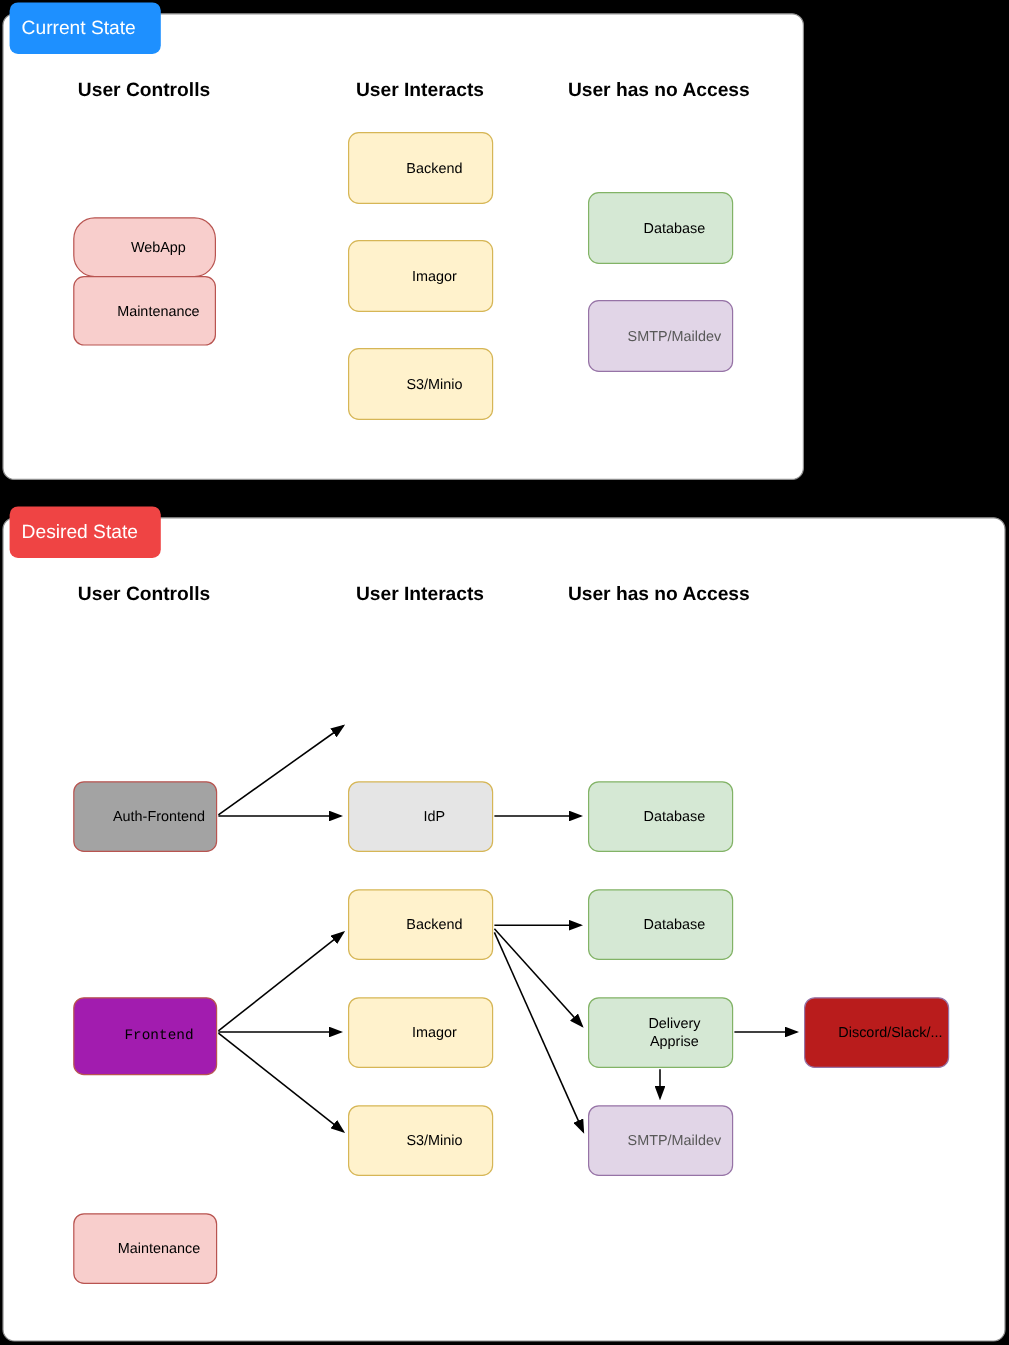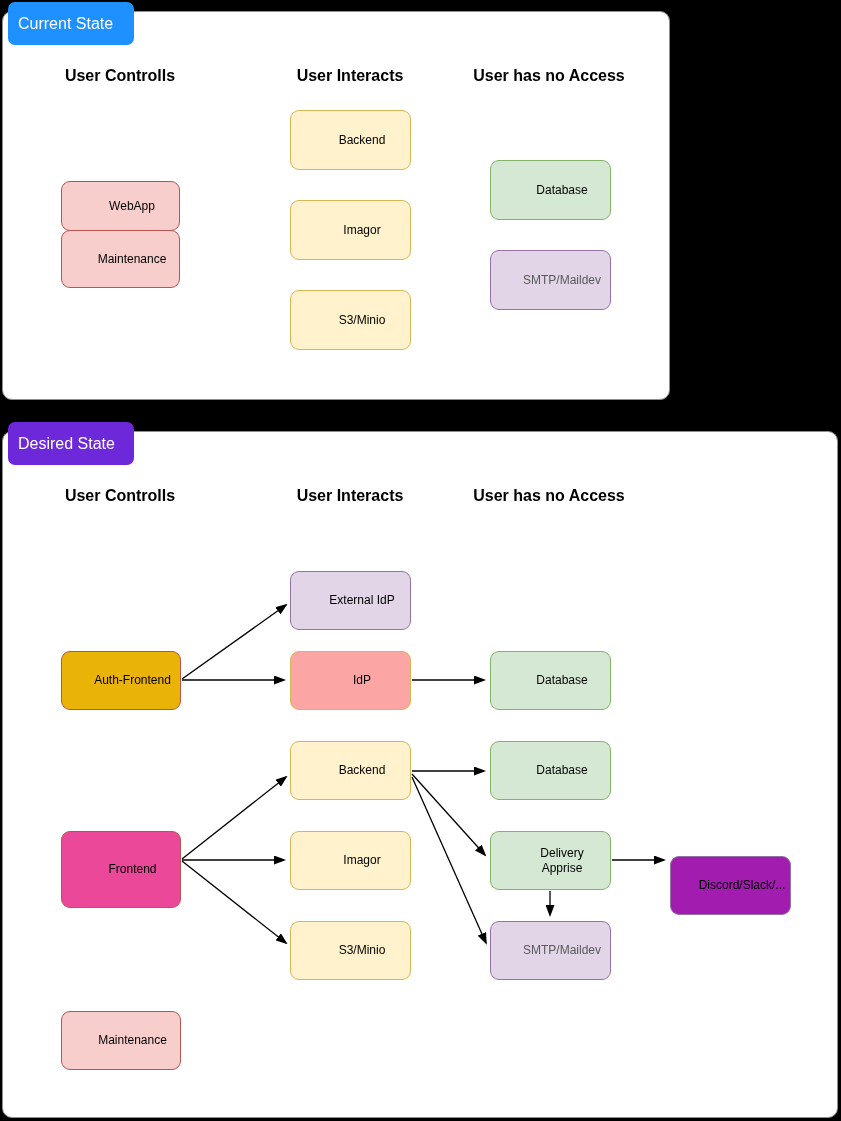--- a/index.html
+++ b/index.html
@@ -14,49 +14,48 @@
   svg.edges{position:absolute;left:0;top:0;z-index:4;pointer-events:none;}
 </style>
 </head>
 <body>
 
 <div id="stage">
     <div class="panel" style="left: 2px; top: 11px; width: 668px; height: 389px;"></div>
     <div class="col-header" style="left: 30px; top: 67px;">User Controlls</div>
     <div class="col-header" style="left: 260px; top: 67px;">User Interacts</div>
     <div class="col-header" style="left: 459px; top: 67px;">User has no Access</div>
-    <div class="node" style="background: rgb(248, 206, 204); border-color: rgb(184, 84, 80); left: 61px; top: 181px; width: 119px; height: 50px;">WebApp</div>
+    <div class="node" style="background: rgb(248, 206, 204); border-color: rgb(184, 84, 80); left: 61px; top: 181px; width: 119px; height: 50px; border-radius: 18px;">WebApp</div>
     <div class="node" style="background: rgb(248, 206, 204); border-color: rgb(184, 84, 80); left: 61px; top: 230px; width: 119px; height: 58px;">Maintenance</div>
     <div class="node" style="background: rgb(255, 242, 204); border-color: rgb(214, 182, 86); left: 290px; top: 110px; width: 121px; height: 60px;">Backend</div>
     <div class="node" style="background: rgb(255, 242, 204); border-color: rgb(214, 182, 86); left: 290px; top: 200px; width: 121px; height: 60px;">Imagor</div>
     <div class="node" style="background: rgb(255, 242, 204); border-color: rgb(214, 182, 86); left: 290px; top: 290px; width: 121px; height: 60px;">S3/Minio</div>
     <div class="node" style="background: rgb(213, 232, 212); border-color: rgb(130, 179, 102); left: 490px; top: 160px; width: 121px; height: 60px;">Database</div>
     <div class="node" style="background: rgb(225, 213, 231); border-color: rgb(150, 115, 166); color: rgb(89, 89, 89); left: 490px; top: 250px; width: 121px; height: 60px;">SMTP/Maildev</div>
     <div class="tab" style="background: rgb(30, 144, 255); color: rgb(255, 255, 255); left: 8px; top: 2px; width: 126px;">Current State</div>
     <div class="panel" style="left: 2px; top: 431px; width: 836px; height: 687px;"></div>
     <div class="col-header" style="left: 30px; top: 487px;">User Controlls</div>
     <div class="col-header" style="left: 260px; top: 487px;">User Interacts</div>
     <div class="col-header" style="left: 459px; top: 487px;">User has no Access</div>
-    <div class="node" style="background: #eab308; border-color: rgb(184, 84, 80); left: 61px; top: 651px; width: 120px; height: 59px;">Auth-Frontend</div>
-    <div class="node" style="background: #ec4899; border-color: rgb(184, 84, 80); left: 61px; top: 831px; width: 120px; height: 77px;">Frontend</div>
+    <div class="node" style="background: #a3a3a3; border-color: rgb(184, 84, 80); left: 61px; top: 651px; width: 120px; height: 59px;">Auth-Frontend</div>
+    <div class="node" style="background: #a21caf; border-color: rgb(184, 84, 80); left: 61px; top: 831px; width: 120px; height: 65px; font-family: Liberation Mono, monospace;">Frontend</div>
     <div class="node" style="background: rgb(248, 206, 204); border-color: rgb(184, 84, 80); left: 61px; top: 1011px; width: 120px; height: 59px;">Maintenance</div>
-    <div class="node" style="background: rgb(225, 213, 231); border-color: rgb(150, 115, 166); left: 290px; top: 571px; width: 121px; height: 59px;">External IdP</div>
-    <div class="node" style="background: #fca5a5; border-color: rgb(214, 182, 86); left: 290px; top: 651px; width: 121px; height: 59px;">IdP</div>
+    <div class="node" style="background: #e5e5e5; border-color: rgb(214, 182, 86); left: 290px; top: 651px; width: 121px; height: 59px;">IdP</div>
     <div class="node" style="background: rgb(255, 242, 204); border-color: rgb(214, 182, 86); left: 290px; top: 741px; width: 121px; height: 59px;">Backend</div>
     <div class="node" style="background: rgb(255, 242, 204); border-color: rgb(214, 182, 86); left: 290px; top: 831px; width: 121px; height: 59px;">Imagor</div>
     <div class="node" style="background: rgb(255, 242, 204); border-color: rgb(214, 182, 86); left: 290px; top: 921px; width: 121px; height: 59px;">S3/Minio</div>
     <div class="node" style="background: rgb(213, 232, 212); border-color: rgb(130, 179, 102); left: 490px; top: 651px; width: 121px; height: 59px;">Database</div>
     <div class="node" style="background: rgb(213, 232, 212); border-color: rgb(130, 179, 102); left: 490px; top: 741px; width: 121px; height: 59px;">Database</div>
     <div class="node" style="background: rgb(213, 232, 212); border-color: rgb(130, 179, 102); left: 490px; top: 831px; width: 121px; height: 59px;">
       <div>Delivery</div>
       <div>Apprise</div>
     </div>
     <div class="node" style="background: rgb(225, 213, 231); border-color: rgb(150, 115, 166); color: rgb(89, 89, 89); left: 490px; top: 921px; width: 121px; height: 59px;">SMTP/Maildev</div>
-    <div class="node" style="background: #a21caf; border-color: rgb(150, 115, 166); left: 670px; top: 856px; width: 121px; height: 59px;">Discord/Slack/...</div>
-    <div class="tab" style="background: #6d28d9; color: rgb(255, 255, 255); left: 8px; top: 422px; width: 126px;">Desired State</div>
+    <div class="node" style="background: #b91c1c; border-color: rgb(150, 115, 166); left: 670px; top: 831px; width: 121px; height: 59px;">Discord/Slack/...</div>
+    <div class="tab" style="background: #ef4444; color: rgb(255, 255, 255); left: 8px; top: 422px; width: 126px;">Desired State</div>
     <svg class="edges" width="841" height="1121" viewBox="0 0 841 1121">
       <defs>
         <marker id="ah" markerWidth="12" markerHeight="9" refX="10" refY="4.5" orient="auto" markerUnits="userSpaceOnUse">
           <path d="M0,0 L12,4.5 L0,9 z" fill="#000000"></path>
         </marker>
       </defs>
       <line x1="182" y1="679" x2="286" y2="605" stroke="#000000" stroke-width="1.3" marker-end="url(#ah)"></line>
       <line x1="182" y1="680" x2="284" y2="680" stroke="#000000" stroke-width="1.3" marker-end="url(#ah)"></line>
       <line x1="412" y1="680" x2="484" y2="680" stroke="#000000" stroke-width="1.3" marker-end="url(#ah)"></line>
       <line x1="182" y1="859" x2="286" y2="777" stroke="#000000" stroke-width="1.3" marker-end="url(#ah)"></line>

